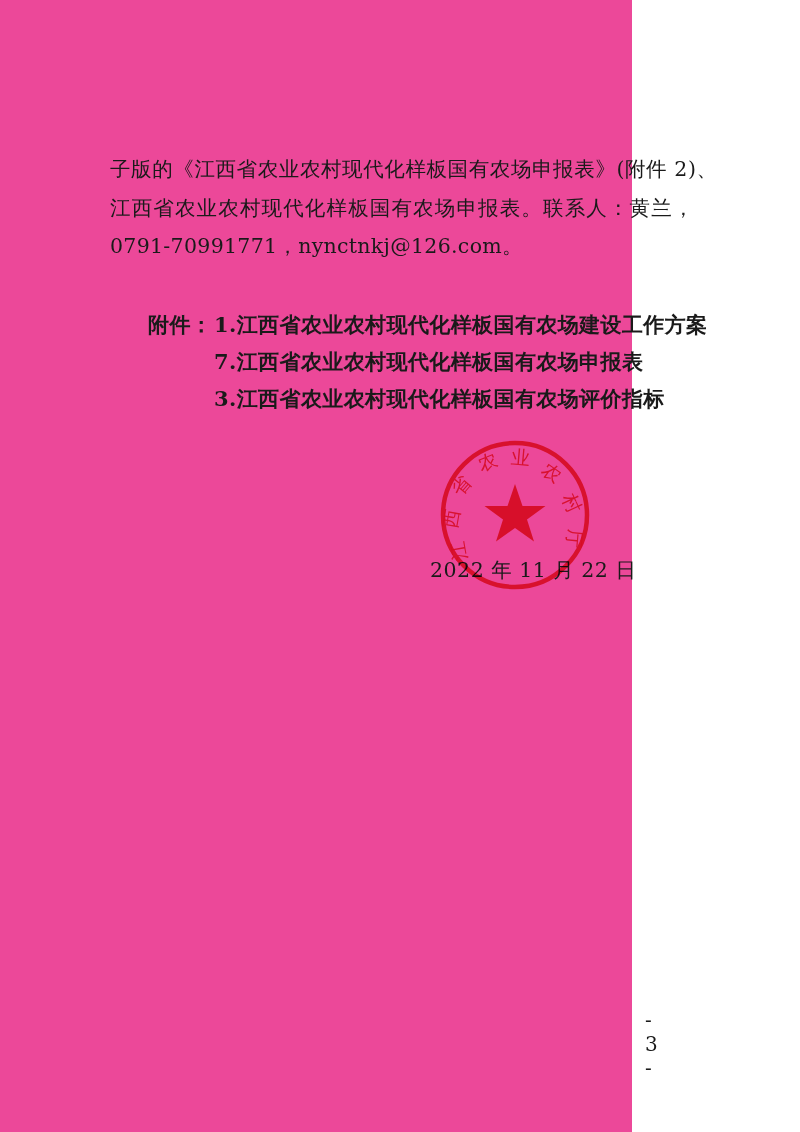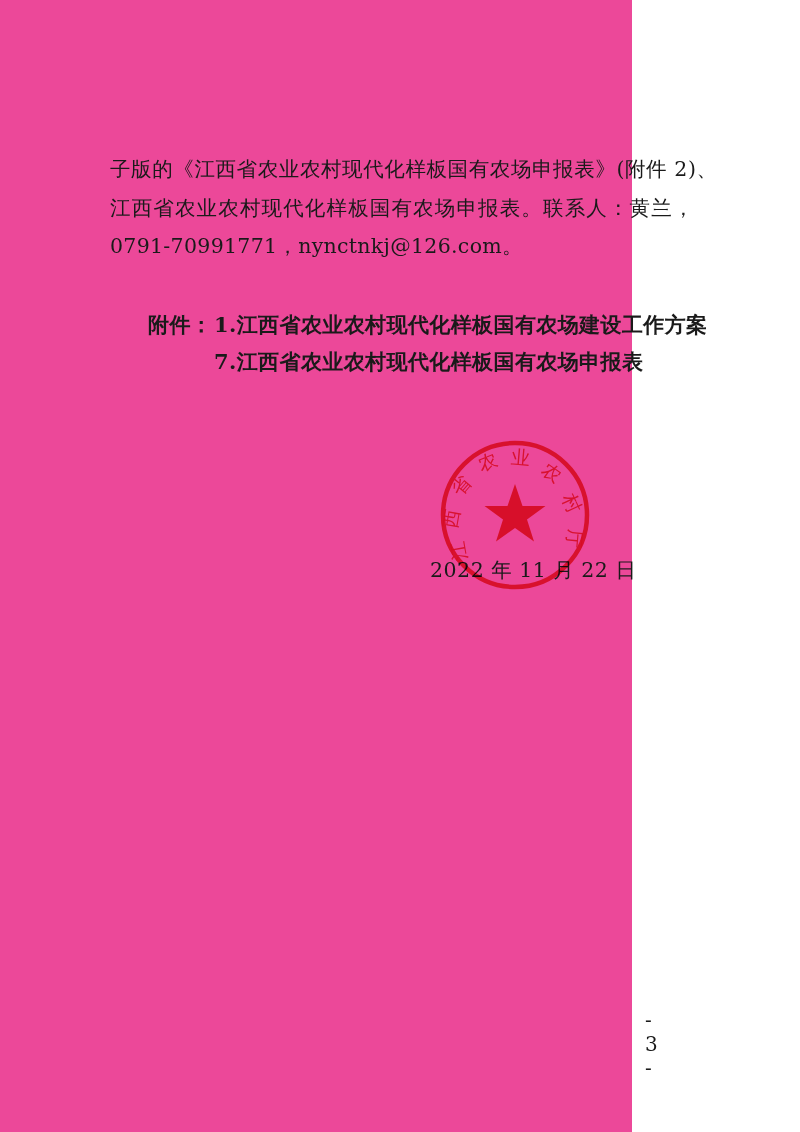--- a/index.html
+++ b/index.html
@@ -31,20 +31,23 @@
     <div class="line last">0791-70991771，nynctnkj@126.com。</div>
   </div>
 
   <div class="attachments">
     <div class="att-row">
       <span class="att-label">附件：</span><span>1.江西省农业农村现代化样板国有农场建设工作方案</span>
     </div>
     <div class="att-row">
       <span class="att-indent"></span><span>7.江西省农业农村现代化样板国有农场申报表</span>
     </div>
+    <div class="att-row">
+      <span class="att-indent"></span><span>3.江西省农业农村现代化样板国有农场评价指标</span>
+    </div>
   </div>
 
   <div class="signature-date">2022 年 11 月 22 日</div>
 
   <svg class="seal" viewBox="0 0 154 154" xmlns="http://www.w3.org/2000/svg">
     <circle cx="77" cy="77" r="72" fill="none" stroke="#E8283C" stroke-width="4.5" opacity="0.92"></circle>
     <g>
       <polygon points="77,46 84.5,68 107.5,68 89,81.5 96,103.5 77,90 58,103.5 65,81.5 46.5,68 69.5,68" fill="#E8283C" opacity="0.95"></polygon>
     </g>
     <g fill="#E8283C" font-family="DejaVu Sans, sans-serif" font-size="19" text-anchor="middle" opacity="0.9">

